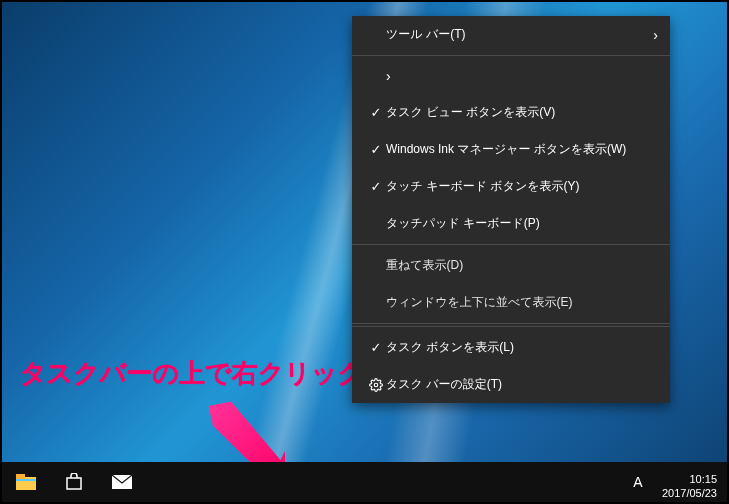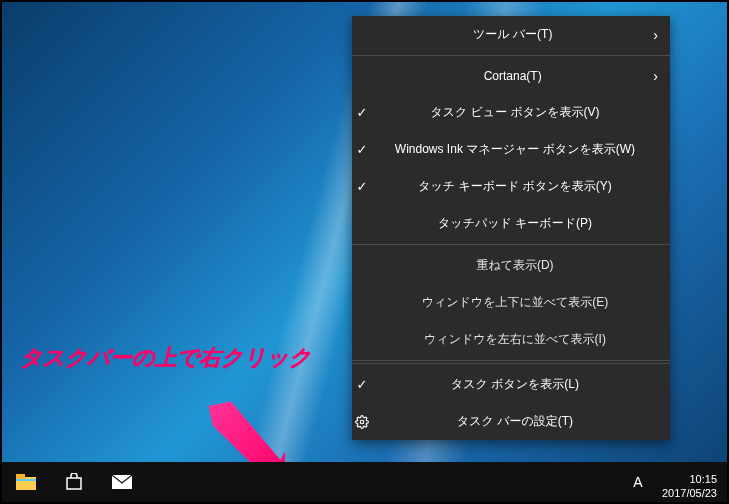--- a/index.html
+++ b/index.html
@@ -28,25 +28,24 @@
   content: "";
   position: absolute;
   top: 0; left: 420px;
   width: 80px; height: 100%;
   background: linear-gradient(90deg, transparent, rgba(255,255,255,0.25), transparent);
   transform: skewX(-10deg);
 }
 .annotation {
   position: absolute;
   left: 18px;
-  top: 341px;
+  top: 354px;
   color: #ff0066;
-  font-size: 22px;
+  font-size: 26px;
   font-weight: bold;
-  font-style: italic;
   text-shadow: 0 0 1px #ff0066;
 }
 .arrow {
   position: absolute;
   left: 195px;
   top: 395px;
   width: 95px;
   height: 90px;
 }
 .context-menu {
@@ -55,24 +54,23 @@
   left: 350px;
   width: 318px;
   background: #2b2b2b;
   color: #fff;
   font-size: 12px;
   box-shadow: 0 4px 12px rgba(0,0,0,0.5);
 }
 .menu-item {
   display: flex;
   align-items: center;
-  padding: 10px 12px 10px 0;
+  padding: 10px 12px 10px 14px;
   cursor: default;
   position: relative;
-  text-align: center;
 }
 .menu-item.disabled { color: #e5e5e5; }
 .menu-check {
   width: 20px;
   display: inline-flex;
   justify-content: center;
   font-size: 13px;
 }
 .menu-label { flex: 1; }
 .menu-arrow {
@@ -142,21 +140,20 @@
 
 <div class="context-menu">
   <div class="menu-item">
     <span class="menu-check"></span>
     <span class="menu-label">ツール バー(T)</span>
     <span class="menu-arrow">›</span>
   </div>
   <div class="menu-sep"></div>
   <div class="menu-item">
     <span class="menu-check"></span>
-    <span class="menu-label">Cortana(T)</span>
     <span class="menu-arrow">›</span>
   </div>
   <div class="menu-item">
     <span class="menu-check">✓</span>
     <span class="menu-label">タスク ビュー ボタンを表示(V)</span>
   </div>
   <div class="menu-item">
     <span class="menu-check">✓</span>
     <span class="menu-label">Windows Ink マネージャー ボタンを表示(W)</span>
   </div>
@@ -169,24 +166,20 @@
     <span class="menu-label">タッチパッド キーボード(P)</span>
   </div>
   <div class="menu-sep"></div>
   <div class="menu-item disabled">
     <span class="menu-check"></span>
     <span class="menu-label">重ねて表示(D)</span>
   </div>
   <div class="menu-item disabled">
     <span class="menu-check"></span>
     <span class="menu-label">ウィンドウを上下に並べて表示(E)</span>
-  </div>
-  <div class="menu-item disabled">
-    <span class="menu-check"></span>
-    <span class="menu-label">ウィンドウを左右に並べて表示(I)</span>
   </div>
   <div class="menu-sep"></div>
   <div class="menu-sep"></div>
   <div class="menu-item">
     <span class="menu-check">✓</span>
     <span class="menu-label">タスク ボタンを表示(L)</span>
   </div>
   <div class="menu-item">
     <span class="menu-gear">
       <svg width="14" height="14" viewBox="0 0 24 24" fill="none" stroke="#fff" stroke-width="2">

